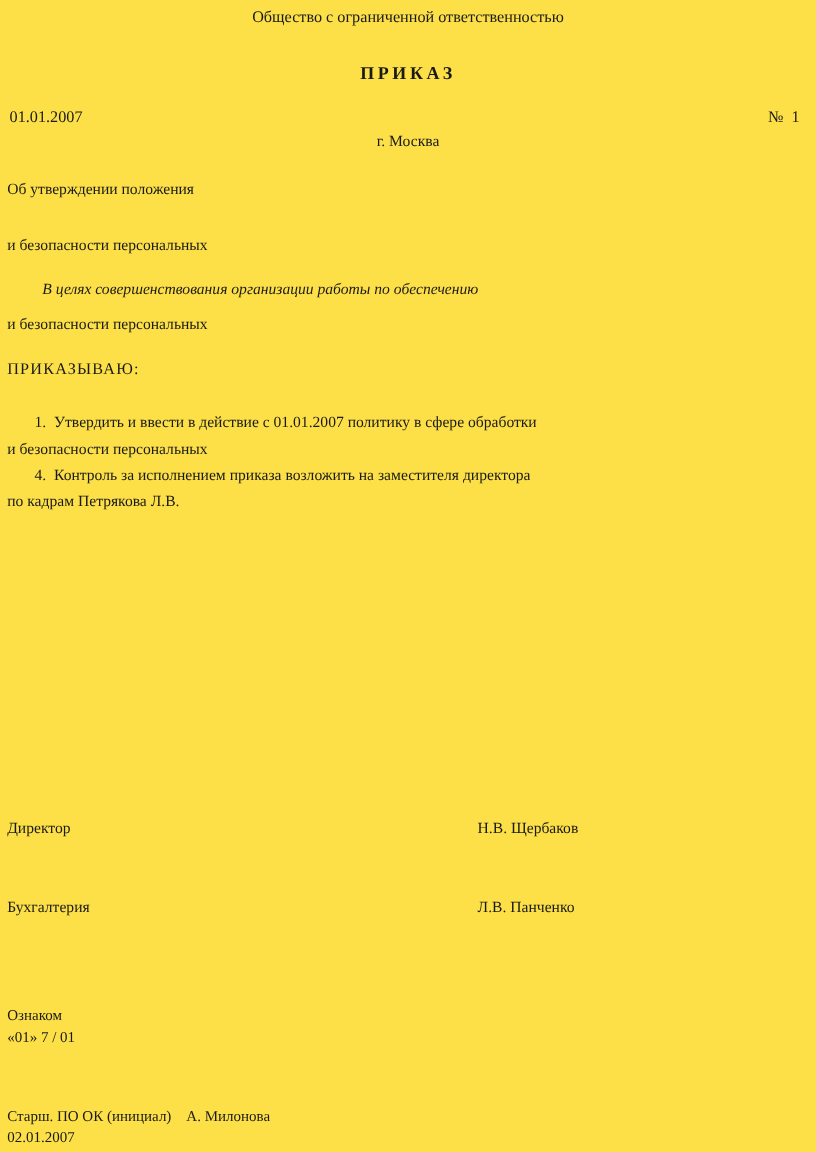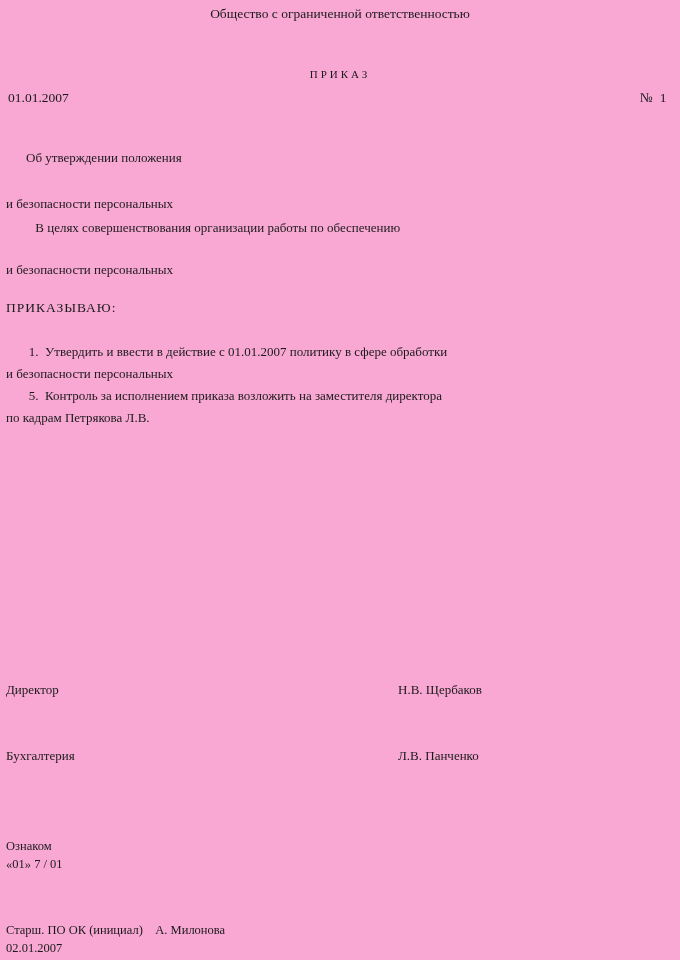--- a/index.html
+++ b/index.html
@@ -14,45 +14,45 @@
     font-family: "Liberation Serif", serif;
     color: #111111;
     overflow: hidden;
   }
   .page {
     position: absolute;
     left: 0;
     top: 0;
     width: 680px;
     height: 960px;
-    background: #f9a8d4;
+    background: #fde047;
   }
   
   .txt {
     position: absolute;
     color: #1a1a1a;
     font-size: 13px;
     line-height: 16px;
     white-space: pre;
   }
   .center {
     text-align: center;
     width: 680px;
     left: 0;
   }
   .org-line1 { top: 6px; font-size: 13.5px; }
   .org-line2 { top: 26px; font-size: 14px; font-weight: bold; letter-spacing: 1.5px; }
-  .doc-title { top: 66px; font-size: 11px; font-weight: normal; letter-spacing: 3px; }
+  .doc-title { top: 54px; font-size: 15px; font-weight: bold; letter-spacing: 3px; }
   .date { left: 8px; top: 90px; font-size: 13.5px; }
   .number { left: 640px; top: 90px; font-size: 13.5px; }
   .city { top: 110px; font-size: 13px; }
-  .subject-1 { left: 6px; top: 150px; margin-left: 20px; }
+  .subject-1 { left: 6px; top: 150px; }
   .subject-2 { left: 6px; top: 174px; }
   .subject-3 { left: 6px; top: 196px; }
-  .body-1 { left: 6px; top: 220px; }
+  .body-1 { left: 6px; top: 233px; font-style: italic; }
   .body-2 { left: 6px; top: 262px; }
   .order-word { left: 6px; top: 300px; font-size: 13.5px; letter-spacing: 1px; }
   .item-1a { left: 6px; top: 344px; }
   .item-1b { left: 6px; top: 366px; }
   .item-2a { left: 6px; top: 388px; }
   .item-2b { left: 6px; top: 410px; }
   .sig-role-1 { left: 6px; top: 682px; }
   .sig-name-1 { left: 398px; top: 682px; }
   .sig-role-2 { left: 6px; top: 748px; text-align: right; }
   .sig-name-2 { left: 398px; top: 748px; }
@@ -66,32 +66,33 @@
 
 <div class="page">
 
   <div class="txt center org-line1">Общество с ограниченной ответственностью</div>
 
   <div class="txt center doc-title">ПРИКАЗ</div>
 
   <div class="txt date">01.01.2007</div>
   <div class="txt number">№  1</div>
 
+  <div class="txt center city">г. Москва</div>
 
   <div class="txt subject-1">Об утверждении положения</div>
   <div class="txt subject-3">и безопасности персональных</div>
 
   <div class="txt body-1">         В целях совершенствования организации работы по обеспечению</div>
   <div class="txt body-2">и безопасности персональных</div>
 
   <div class="txt order-word">ПРИКАЗЫВАЮ:</div>
 
   <div class="txt item-1a">       1.  Утвердить и ввести в действие с 01.01.2007 политику в сфере обработки</div>
   <div class="txt item-1b">и безопасности персональных</div>
-  <div class="txt item-2a">       5.  Контроль за исполнением приказа возложить на заместителя директора</div>
+  <div class="txt item-2a">       4.  Контроль за исполнением приказа возложить на заместителя директора</div>
   <div class="txt item-2b">по кадрам Петрякова Л.В.</div>
 
   <div class="txt sig-role-1">Директор</div>
   <div class="txt sig-name-1">Н.В. Щербаков</div>
 
   <div class="txt sig-role-2">Бухгалтерия</div>
   <div class="txt sig-name-2">Л.В. Панченко</div>
 
   <div class="txt fam-1">Ознаком</div>
   <div class="txt fam-2">«01» 7 / 01</div>

